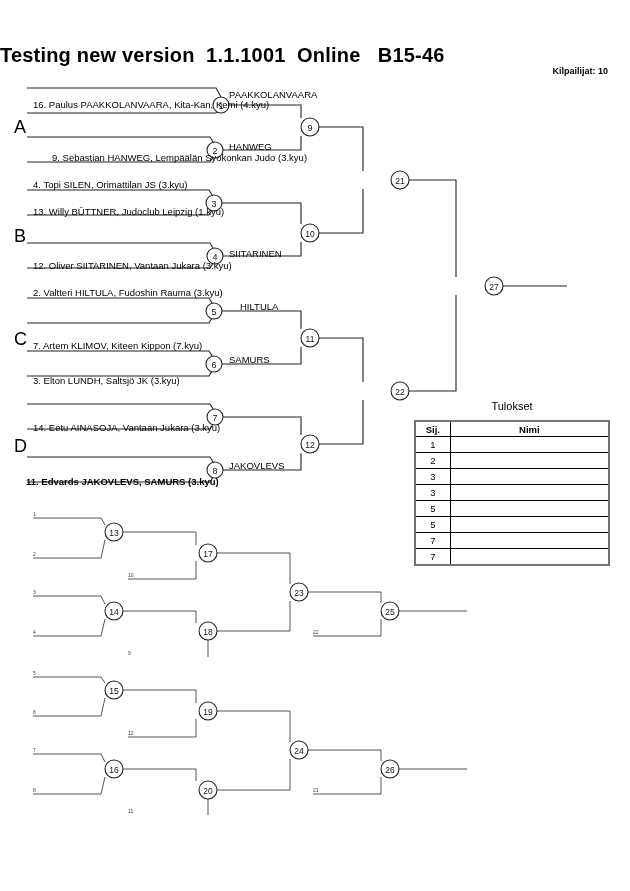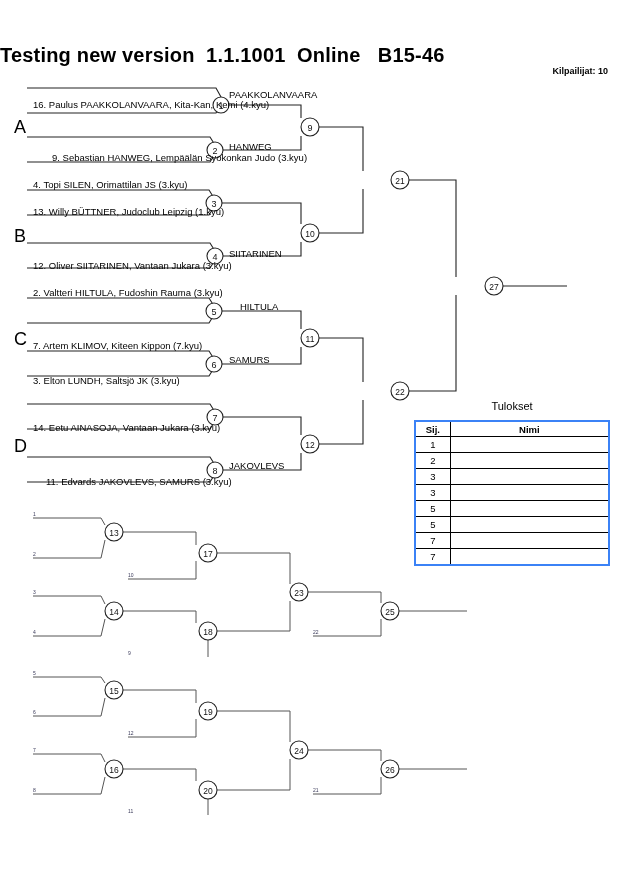--- a/index.html
+++ b/index.html
@@ -91,21 +91,21 @@
   .results-title{
     position:absolute;
     left:414px;top:400px;width:196px;
     text-align:center;
     font-size:11px;
     font-weight:normal;
   }
   table.resgrid{
     border-collapse:collapse;
     width:196px;
-    border:2px solid #3b82f6;
+    border:2px solid #737373;
     background:#fff;
   }
   table.resgrid th{
     border:1px solid #000;
     font-size:9.5px;
     font-weight:bold;
     height:14px;
     padding:0;
     background:#fff;
   }
@@ -350,21 +350,21 @@
   <div id="competitor-labels">
       <div class="competitor" style="left: 33px; top: 100px;">16. Paulus PAAKKOLANVAARA, Kita-Kan, Kemi (4.kyu)</div>
       <div class="competitor" style="left: 38px; top: 153px; margin-left: 14px;">9. Sebastian HANWEG, Lempäälän Syokonkan Judo (3.kyu)</div>
       <div class="competitor" style="left: 33px; top: 180px;">4. Topi SILEN, Orimattilan JS (3.kyu)</div>
       <div class="competitor" style="left: 33px; top: 207px;">13. Willy BÜTTNER, Judoclub Leipzig (1.kyu)</div>
       <div class="competitor" style="left: 33px; top: 261px;">12. Oliver SIITARINEN, Vantaan Jukara (3.kyu)</div>
       <div class="competitor" style="left: 33px; top: 288px;">2. Valtteri HILTULA, Fudoshin Rauma (3.kyu)</div>
       <div class="competitor" style="left: 33px; top: 341px;">7. Artem KLIMOV, Kiteen Kippon (7.kyu)</div>
       <div class="competitor" style="left: 33px; top: 376px;">3. Elton LUNDH, Saltsjö JK (3.kyu)</div>
       <div class="competitor" style="left: 33px; top: 423px;">14. Eetu AINASOJA, Vantaan Jukara (3.kyu)</div>
-      <div class="competitor" style="left: 46px; top: 477px;">11. Edvards JAKOVLEVS, SAMURS (3.kyu)</div>
+      <div class="competitor" style="left: 26px; top: 477px; font-weight: bold;">11. Edvards JAKOVLEVS, SAMURS (3.kyu)</div>
     </div>
   <div id="winner-labels">
       <div class="winner" style="left: 229px; top: 90px;">PAAKKOLANVAARA</div>
       <div class="winner" style="left: 229px; top: 142px;">HANWEG</div>
       <div class="winner" style="left: 229px; top: 249px;">SIITARINEN</div>
       <div class="winner" style="left: 229px; top: 302px; padding-left: 11px;">HILTULA</div>
       <div class="winner" style="left: 229px; top: 355px;">SAMURS</div>
       <div class="winner" style="left: 229px; top: 461px;">JAKOVLEVS</div>
     </div>
 

